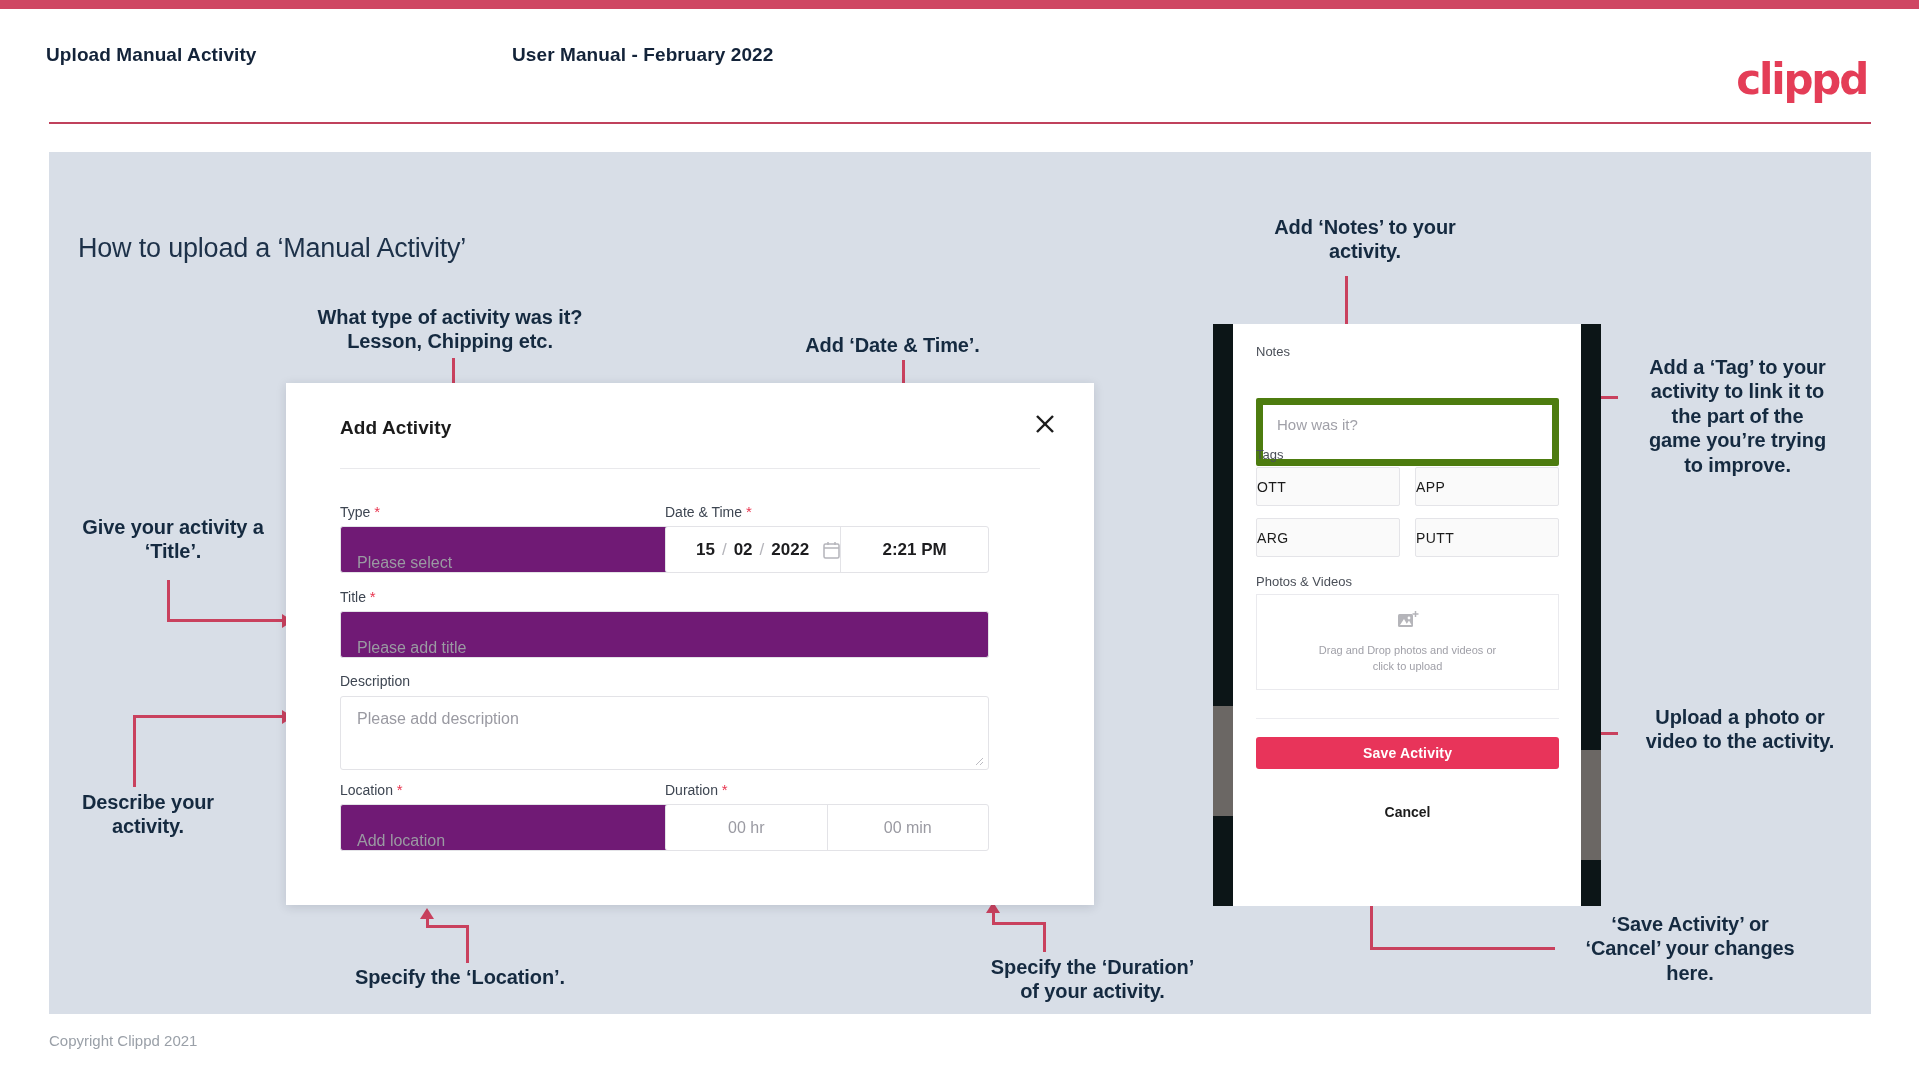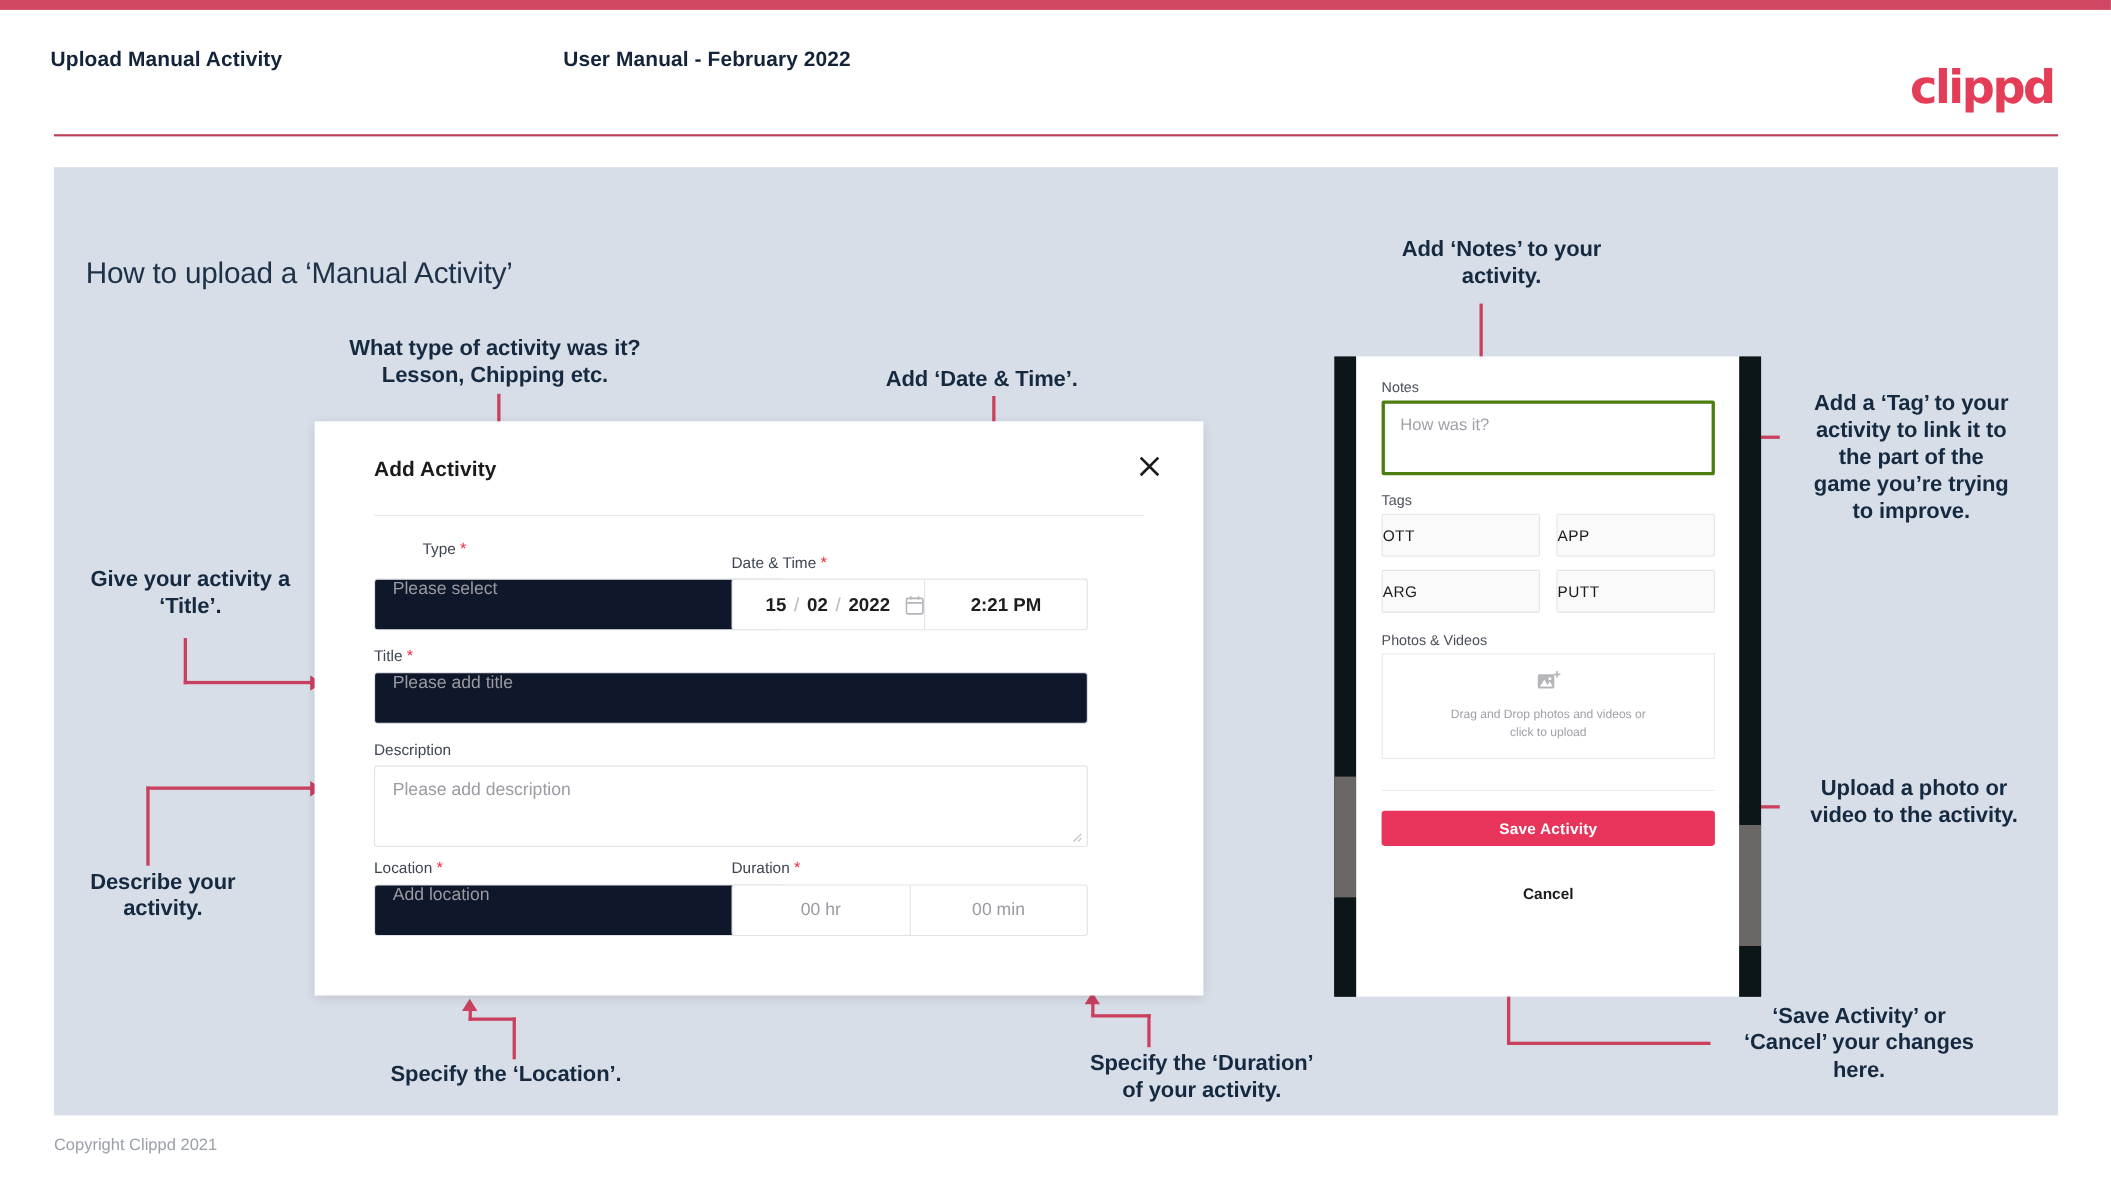--- a/index.html
+++ b/index.html
@@ -98,24 +98,24 @@
   }
 
   .fld-label {
     position: absolute;
     font-size: 14px; color: #3d4551; font-weight: 400;
   }
   .req { color: #e8344e; font-size: 15px; }
 
   .inp {
     position: absolute;
-    background: #0f172a;
+    background: #701a75;
     border: 1px solid #e3e3e7;
     border-radius: 3px;
-    display: flex; align-items: flex-start;
+    display: flex; align-items: flex-end;
   }
   .inp .ph {
     padding-left: 16px; color: #9a9aa2; font-size: 16px; font-weight: 400;
   }
   .chev {
     position: absolute; right: 18px; top: 50%; transform: translateY(-50%);
     width: 13px; height: 13px;
   }
 
   .dt-wrap {
@@ -167,21 +167,21 @@
   .ph-rail.left { left: 0; }
   .ph-rail.right { right: 0; }
   .ph-rail .seg-gray { position:absolute; left:0; width:20px; background:#6b6764; }
   .ph-rail .seg-dark { position:absolute; left:0; width:20px; background:#0c1517; }
   .ph-screen {
     position:absolute; left:20px; top:0; width:348px; height:582px;
     background:#ffffff;
   }
   .p-label { position:absolute; font-size:13px; color:#4a4f58; }
   .p-inp {
-    position:absolute; border:3px solid #4d7c0f; background:#fff; border-radius:2px;
+    position:absolute; border:7px solid #4d7c0f; background:#fff; border-radius:2px;margin-top:34px;
   }
   .p-inp .ph { position:absolute; left:14px; top:11px; color:#a0a0a8; font-size:15px; }
   .tag-btn {
     position:absolute; border:1px solid #e4e4e8; background:#fafafa; border-radius:2px;
     display:flex; align-items:center; justify-content:flex-start;
     font-size:14px; font-weight:400; color:#1b1b1b; letter-spacing:.4px;
   }
   .drop-zone {
     position:absolute; border:1px solid #eaeaee; background:#fff;
     display:flex; flex-direction:column; align-items:center; justify-content:center;
@@ -283,21 +283,21 @@
 
     <div class="dlg-title">Add Activity</div>
     <div class="dlg-close">
       <svg width="22" height="22" viewBox="0 0 22 22">
         <line x1="3" y1="3" x2="19" y2="19" stroke="#1b1b1b" stroke-width="2.4"></line>
         <line x1="19" y1="3" x2="3" y2="19" stroke="#1b1b1b" stroke-width="2.4"></line>
       </svg>
     </div>
     <div class="dlg-rule"></div>
 
-    <div class="fld-label" style="left:54px; top:108px;margin-left:44px;">
+    <div class="fld-label" style="left:54px; top:120px;">
       <span>Type</span>
       <span class="req">*</span>
     </div>
     <div class="inp" style="left:54px; top:143px; width:372px; height:47px;">
       <span class="ph">Please select</span>
       <span class="chev">
         <svg width="13" height="13" viewBox="0 0 13 13">
             <polyline points="1,4 6.5,9.5 12,4" fill="none" stroke="#2a2a2e" stroke-width="1.7"></polyline>
           </svg>
       </span>

